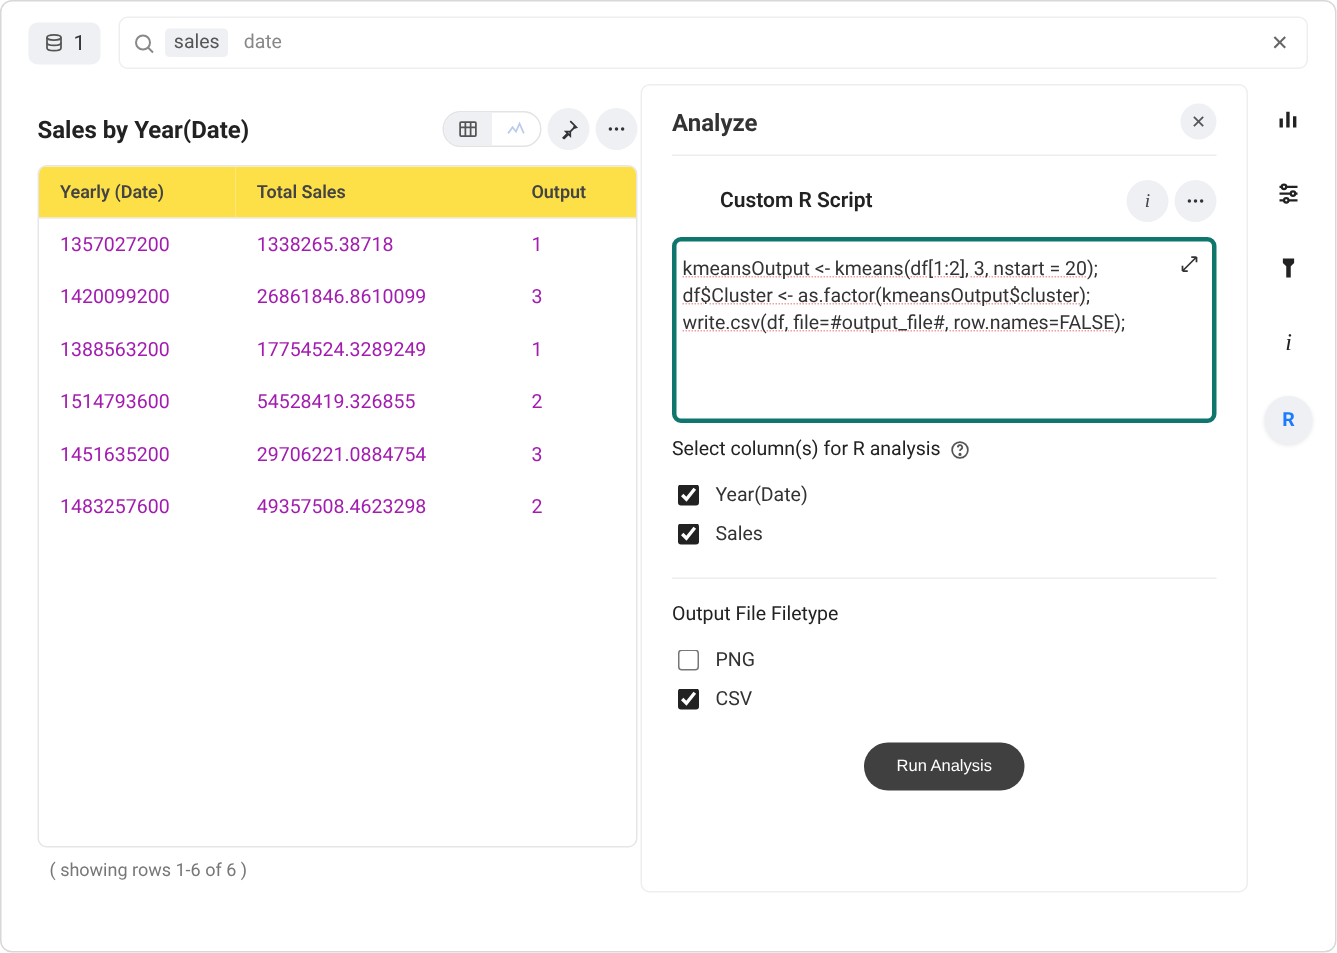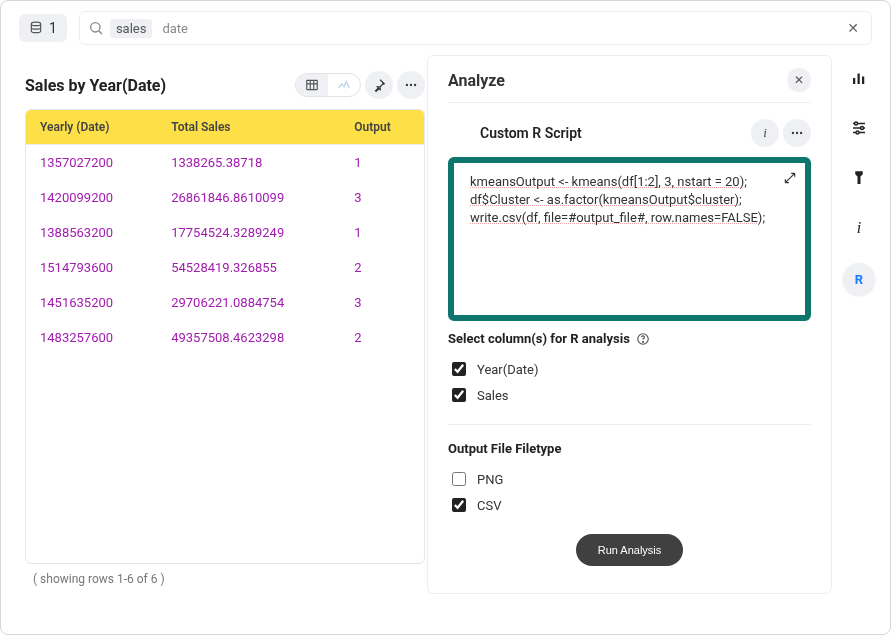--- a/index.html
+++ b/index.html
@@ -144,37 +144,37 @@
   .close-btn {
     width:24px; height:24px; border-radius:50%;
     background:#eef0f3;
     display:flex; align-items:center; justify-content:center;
     cursor:pointer; color:#555; font-size:12px;
   }
   .subhead-row { display:flex; align-items:center; justify-content:space-between;}
   .subtitle { font-size:14px; font-weight:600; color:#222;margin-left:32px;}
   .script-box {
     position:relative;
-    border:6px solid #0f766e;
+    border:3px solid #0f766e;
     border-radius:6px;
-    padding:10px 16px;
-    height:164px;
+    padding:10px 4px;
+    height:124px;
     font-size:13px;
     color:#333;
     line-height:1.4;
     text-decoration: underline;
     text-decoration-color: #f0a0a0;
     text-decoration-style: dotted;
     text-decoration-thickness:1px;
   }
   .script-box .expand {
     position:absolute; top:8px; right:8px;
     cursor:pointer; color:#444;
   }
-  .section-label { font-size:13px; font-weight:700; color:#222; display:flex; align-items:center; gap:6px;}
+  .section-label { font-size:13px; font-weight:400; color:#222; display:flex; align-items:center; gap:6px;}
   .check-row { display:flex; align-items:center; gap:8px; padding:3px 0; font-size:13px;}
   .check-row input[type=checkbox]{
     width:14px; height:14px; accent-color:#222;
   }
   .divider { border-top:1px solid #eee; margin:6px 0;}
   .run-btn {
     background:#404040; color:#fff;
     border:none; border-radius:18px;
     padding:10px 22px;
     font-size:11px;

